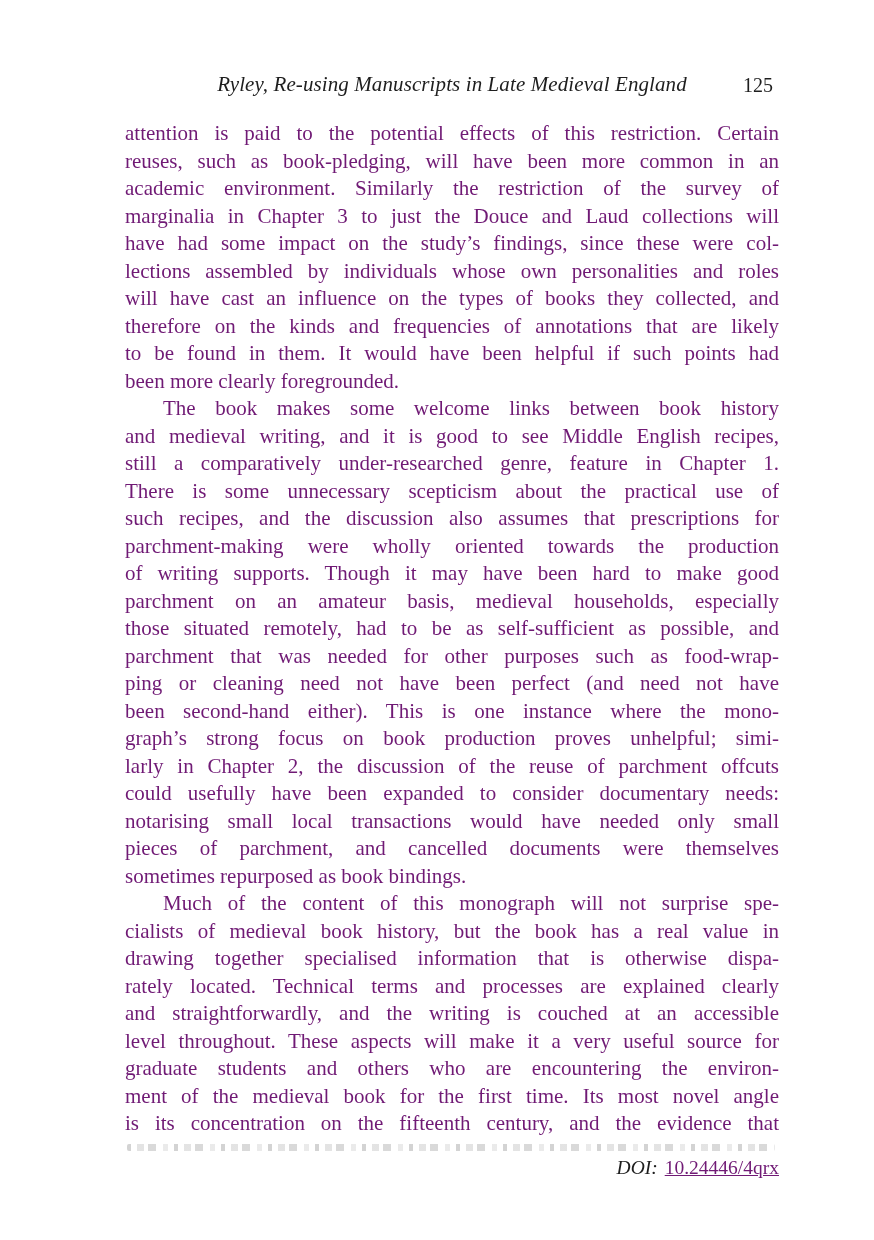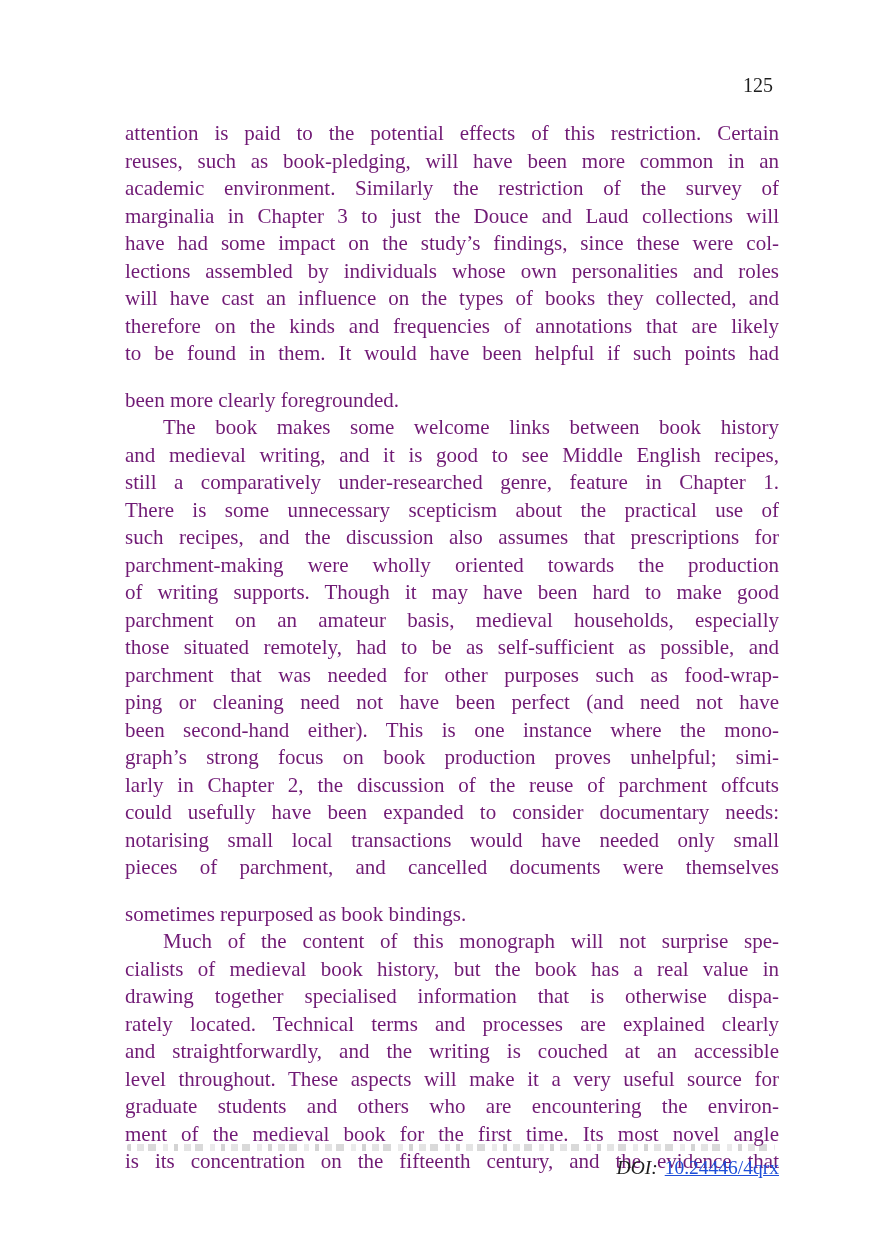--- a/index.html
+++ b/index.html
@@ -52,21 +52,20 @@
     line-height: 27.5px;
     color: #701a75;
   }
   .line {
     text-align: justify;
     text-align-last: justify;
     white-space: normal;
   }
   .line.flush {
     text-align-last: left;
-    margin-top: 19px;
   }
   .line.indent {
     text-indent: 38px;
   }
   .cutoff-artifact {
     position: absolute;
     left: 127px;
     top: 1144px;
     width: 648px;
     height: 7px;
@@ -100,20 +99,21 @@
     cursor: pointer;
     font-feature-settings: "onum";
   }
 </style>
 </head>
 <body>
 
 <div class="page">
 
   <div class="running-header">
+    <span class="running-title">Ryley, Re-using Manuscripts in Late Medieval England</span>
     <span class="page-number">125</span>
   </div>
 
   <div class="body-text" id="body-text">
       <div class="line">attention is paid to the potential effects of this restriction. Certain</div>
       <div class="line">reuses, such as book-pledging, will have been more common in an</div>
       <div class="line">academic environment. Similarly the restriction of the survey of</div>
       <div class="line">marginalia in Chapter 3 to just the Douce and Laud collections will</div>
       <div class="line">have had some impact on the study’s findings, since these were col-</div>
       <div class="line">lections assembled by individuals whose own personalities and roles</div>
@@ -146,16 +146,16 @@
       <div class="line">and straightforwardly, and the writing is couched at an accessible</div>
       <div class="line">level throughout. These aspects will make it a very useful source for</div>
       <div class="line">graduate students and others who are encountering the environ-</div>
       <div class="line">ment of the medieval book for the first time. Its most novel angle</div>
       <div class="line">is its concentration on the fifteenth century, and the evidence that</div>
     </div>
 
   <div class="cutoff-artifact"></div>
 
   <div class="doi-footer">
-    <span class="doi-label">DOI:</span><a class="doi-link" href="#" style="color: #1d4ed8;">10.24446/4qrx</a>
+    <span class="doi-label">DOI:</span><a class="doi-link" href="#" style="color: #701a75;">10.24446/4qrx</a>
   </div>
 
 </div>
 
 </body></html>

